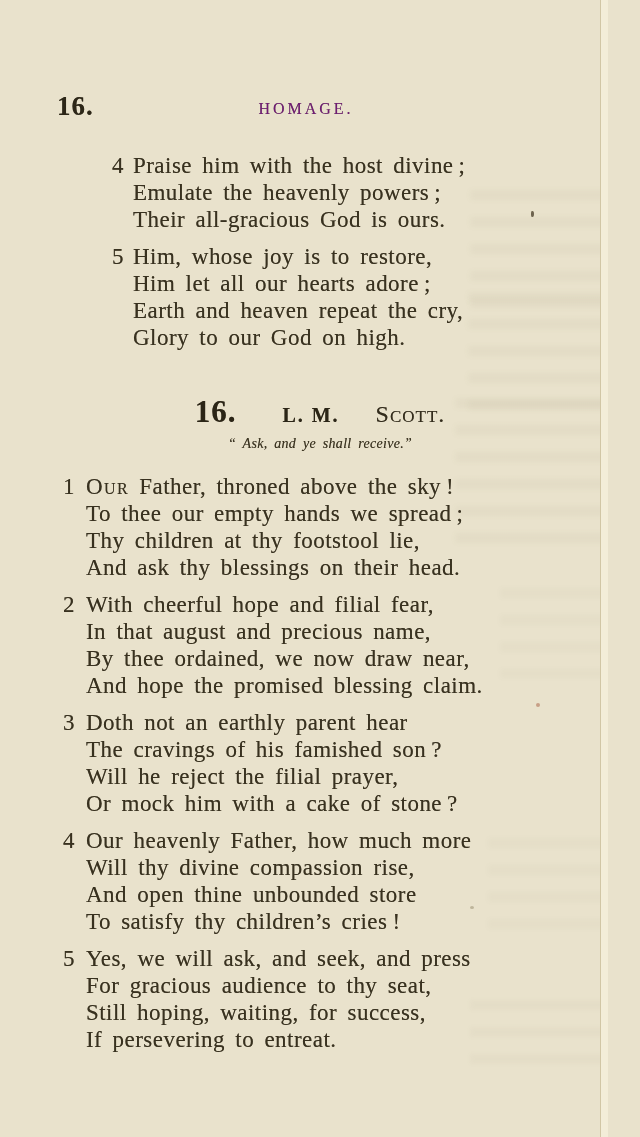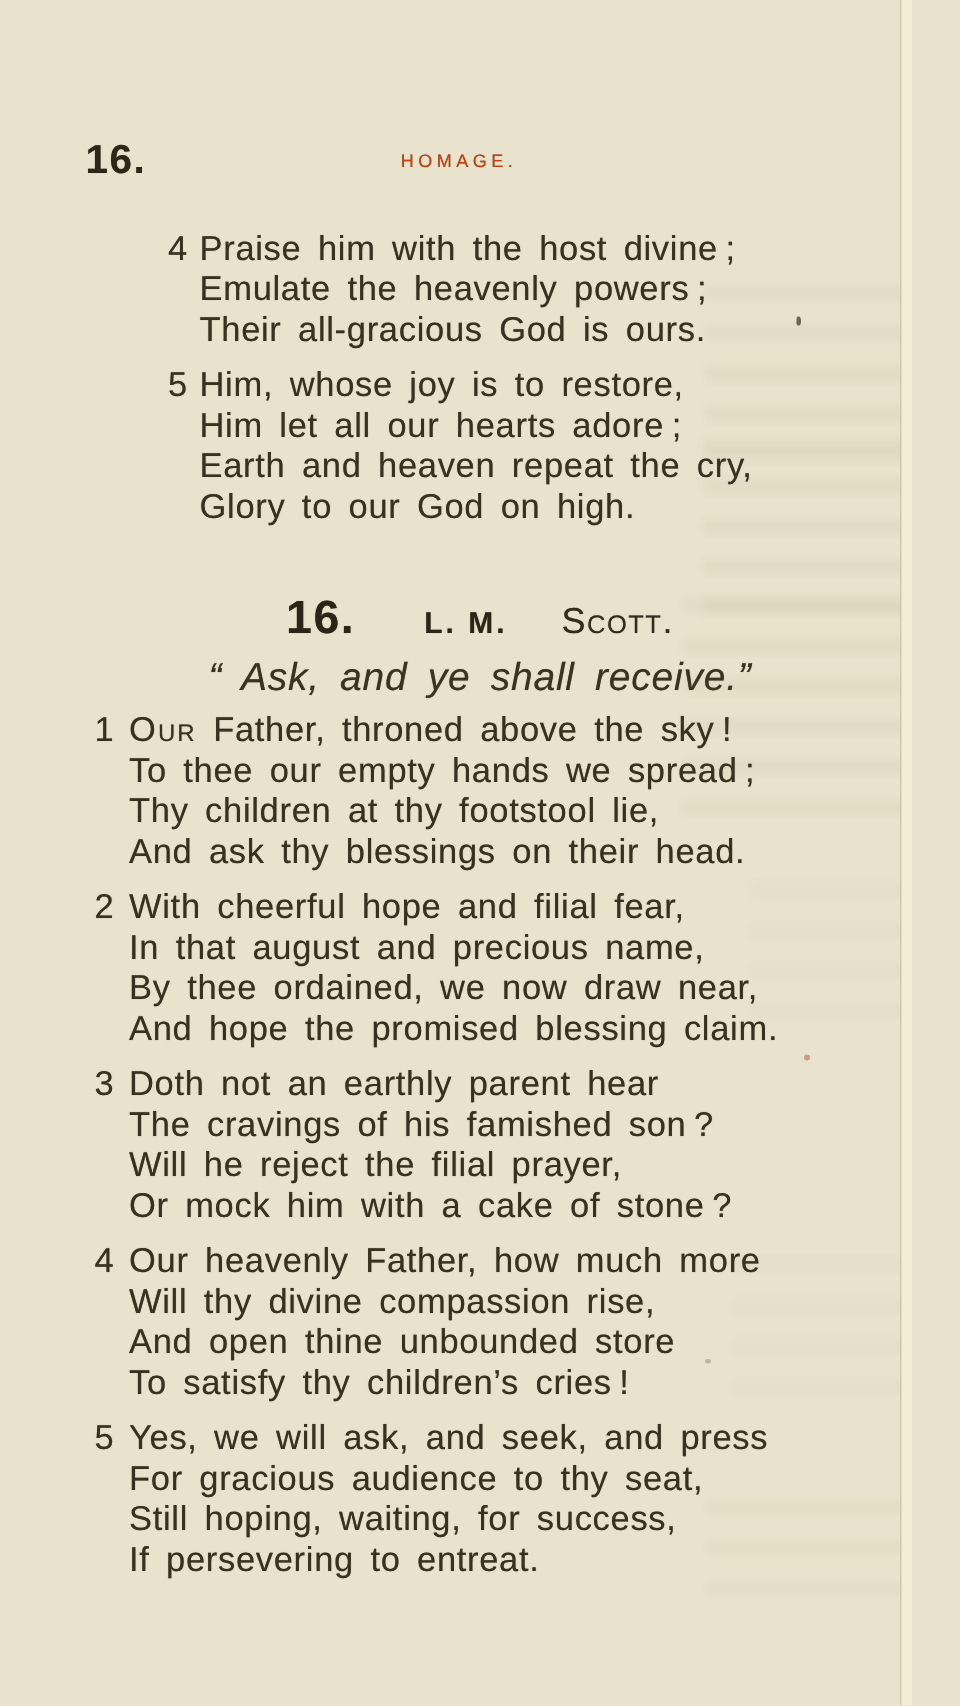--- a/index.html
+++ b/index.html
@@ -1,41 +1,41 @@
 <!DOCTYPE html>
 <html><head>
 <meta charset="utf-8">
 <style>
   html,body{margin:0;padding:0;background:#e9e2cc;}
   .page{
     position:relative;
     width:608px;height:1137px;
     margin:0;
     overflow:hidden;
-    font-family:Liberation Sans, sans-serif;
+    font-family:Liberation Serif, serif;
     color:#38311f;
     background:
       radial-gradient(ellipse 85px 45px at 560px 6px,  rgba(188,146,78,.30), rgba(188,146,78,0) 70%),
       radial-gradient(ellipse 55px 30px at 522px 34px, rgba(188,150,90,.15), rgba(188,150,90,0) 70%),
       radial-gradient(ellipse 240px 65px at 430px 1130px, rgba(200,160,96,.28), rgba(200,160,96,0) 72%),
       radial-gradient(ellipse 150px 55px at 120px 1122px, rgba(198,160,100,.14), rgba(198,160,100,0) 70%),
       radial-gradient(ellipse 480px 650px at 290px 480px, rgba(255,255,248,.28), rgba(255,255,248,0) 82%),
       linear-gradient(90deg, #eade2 0px, #ece4cb 0px, #f4edd8 14px, #f5eedb 60%, #f2ebd3 93%, #eee6cb 98.6%, #f2ebd5 100%),
       #f3ecd6;
   }
   .ink{ text-shadow:0 0 .5px rgba(50,42,28,.55); }
 
   
   .page-number{
     position:absolute; left:57px; top:91px;
     font-size:27px; font-weight:bold; letter-spacing:1px; color:#2d2718;
   }
   .running-head{
     position:absolute; left:0; top:100px; width:612px;
-    text-align:center; font-size:12px; letter-spacing:3px; color:#c2410c;
+    text-align:center; font-size:16px; letter-spacing:3px; color:#701a75;
   }
 
   
   .verses{ position:absolute; }
   .verses-prev{ left:112px; top:152px; }
   .verses-hymn{ left:63px;  top:473px; }
   .verse{ position:relative; margin-bottom:10px; font-size:23px; line-height:27px;
           letter-spacing:.02em; word-spacing:.18em; }
   .vnum{ position:absolute; left:0; top:0; }
   .vlines{ padding-left:23px; }
@@ -47,21 +47,21 @@
     position:absolute; left:14px; top:394px; width:612px;
     display:flex; justify-content:center; align-items:baseline;
     color:#2b2516;
   }
   .hymn-number{ font-size:31px; font-weight:bold; letter-spacing:1px; margin-right:46px; }
   .hymn-meter { font-size:20px; font-weight:bold; letter-spacing:2px; margin-right:36px; }
   .hymn-author{ font-size:24px; font-variant:small-caps; letter-spacing:1px; color:#332c1c; }
 
   .epigraph{
     position:absolute; left:14px; top:436px; width:612px;
-    text-align:center; font-style:italic; font-size:26px;
+    text-align:center; font-style:italic; font-size:14px;
     letter-spacing:.02em; word-spacing:.22em; color:#3a3320;
   }
 
   
   .page-edge{
     position:absolute; right:0; top:0; bottom:0; width:7px;
     background:#f3edd8;
     border-left:1px solid rgba(168,150,104,.45);
   }
 

